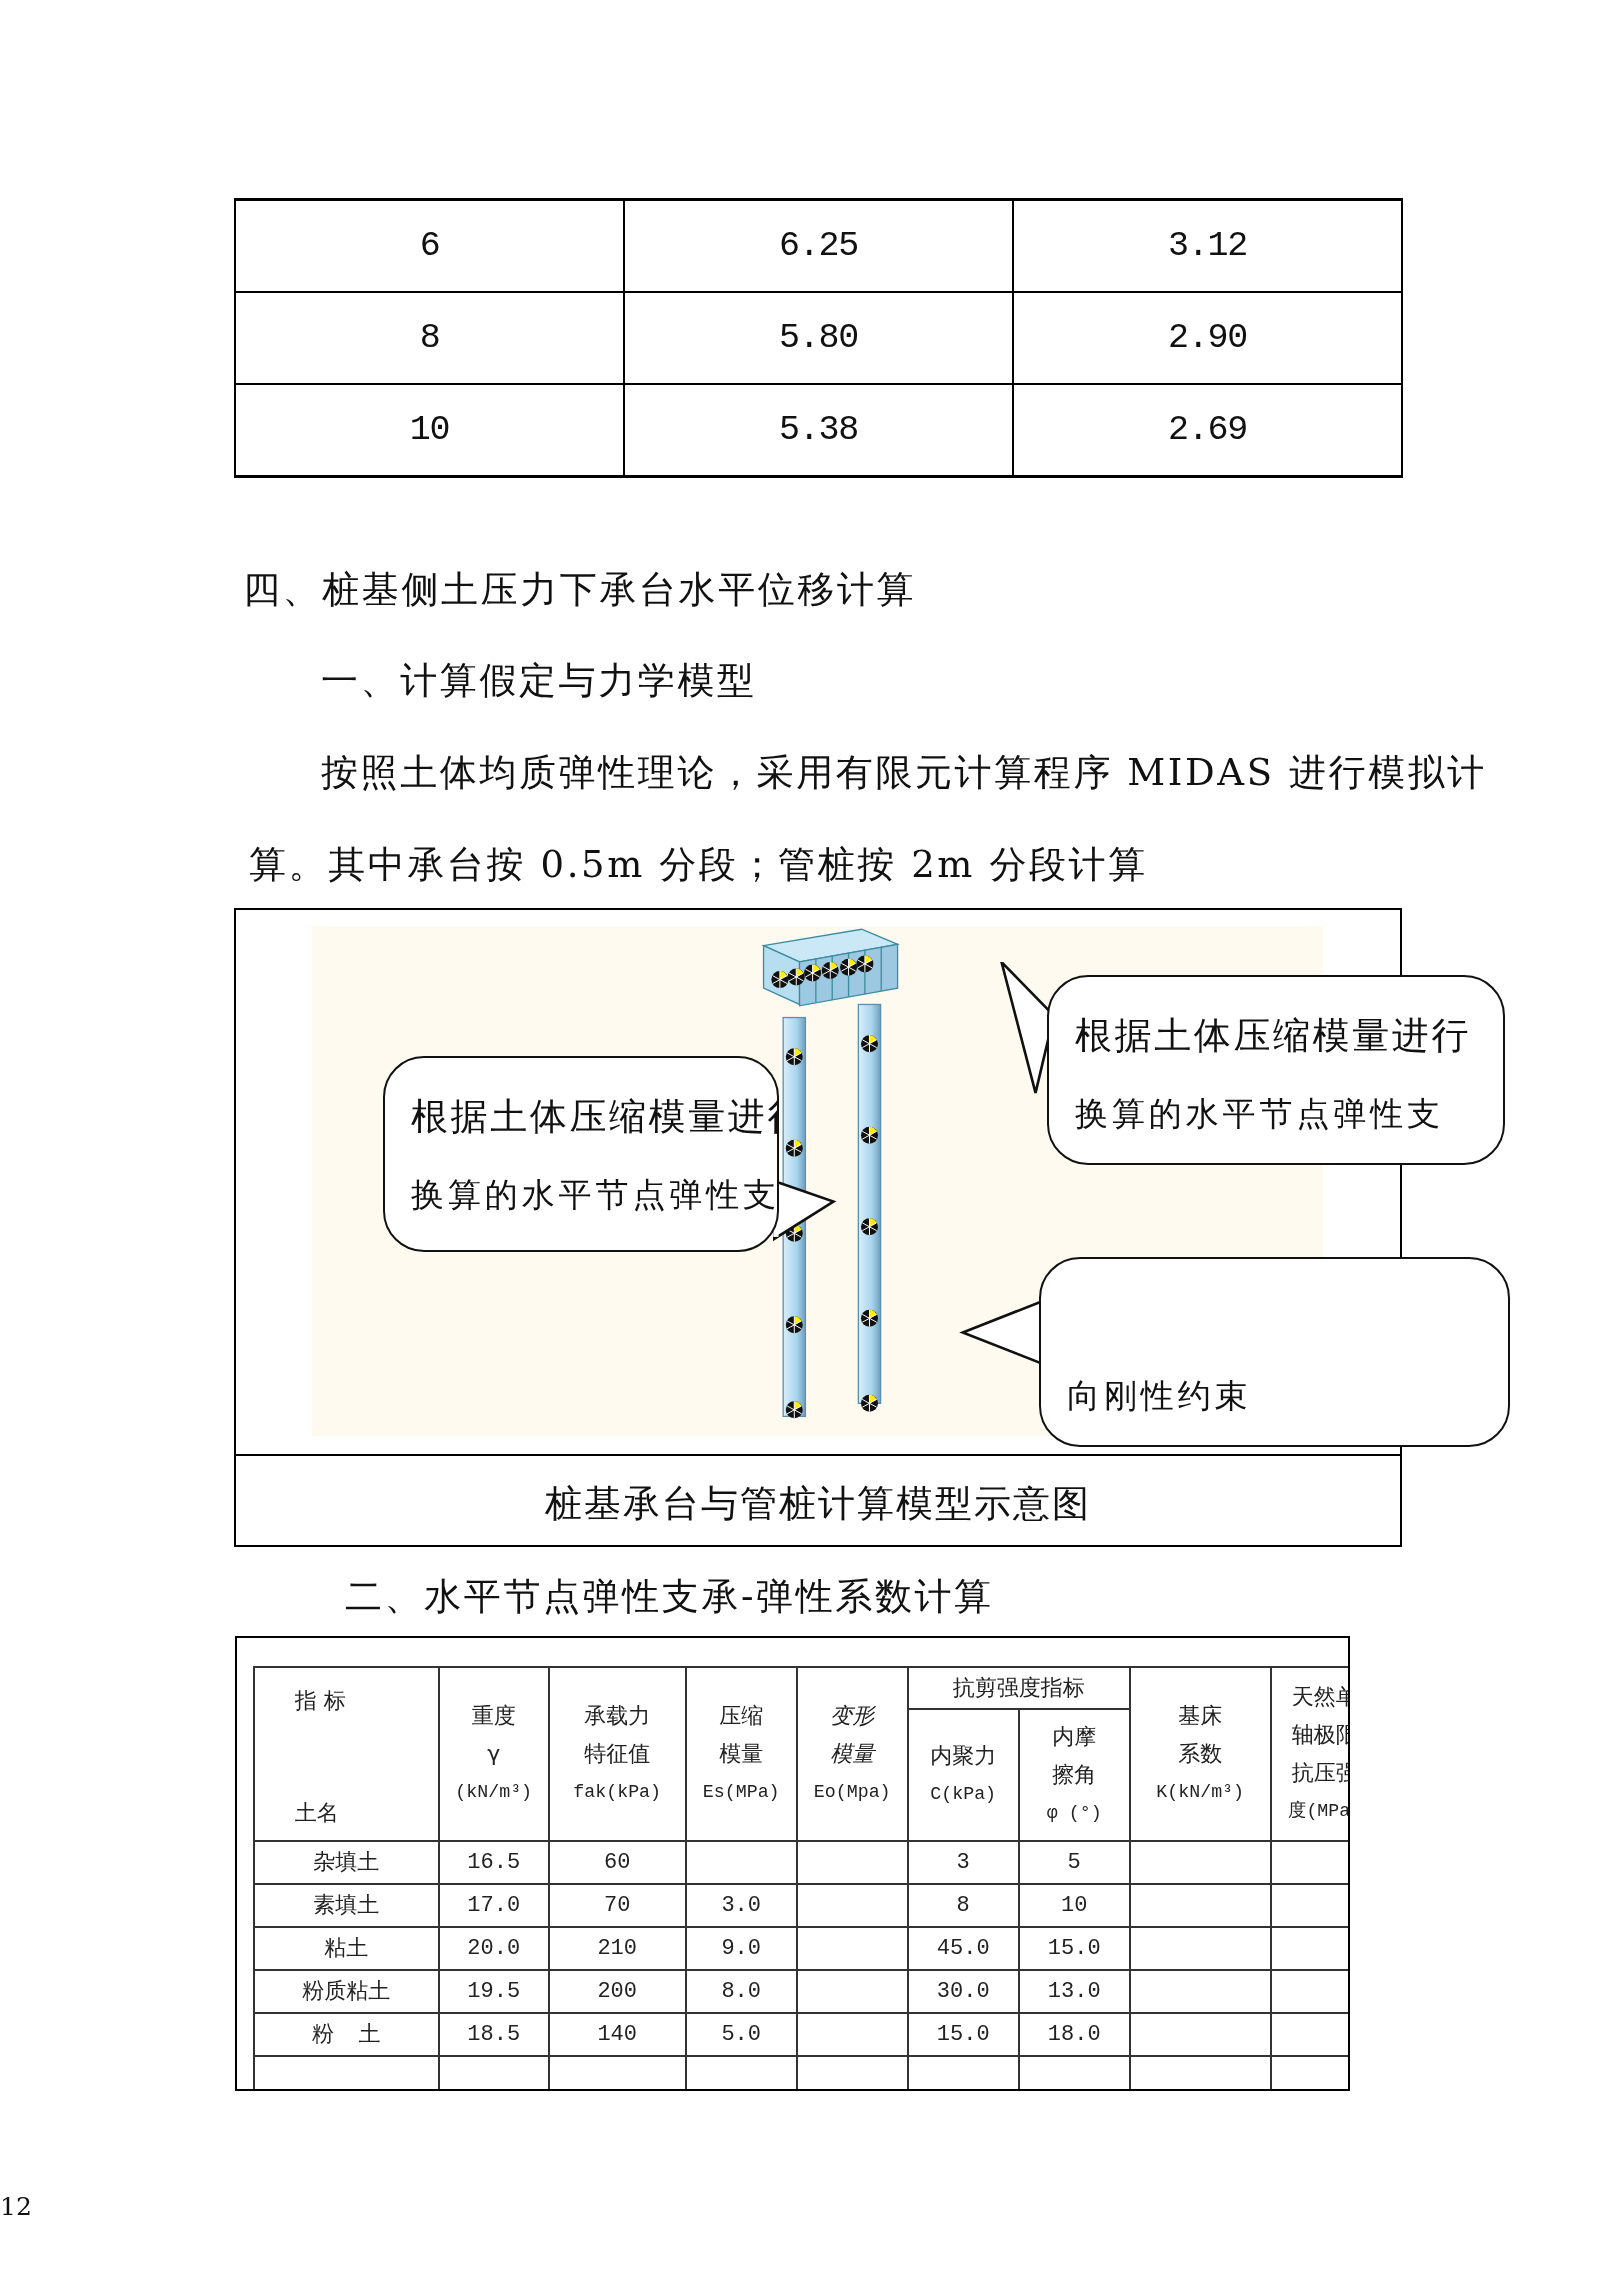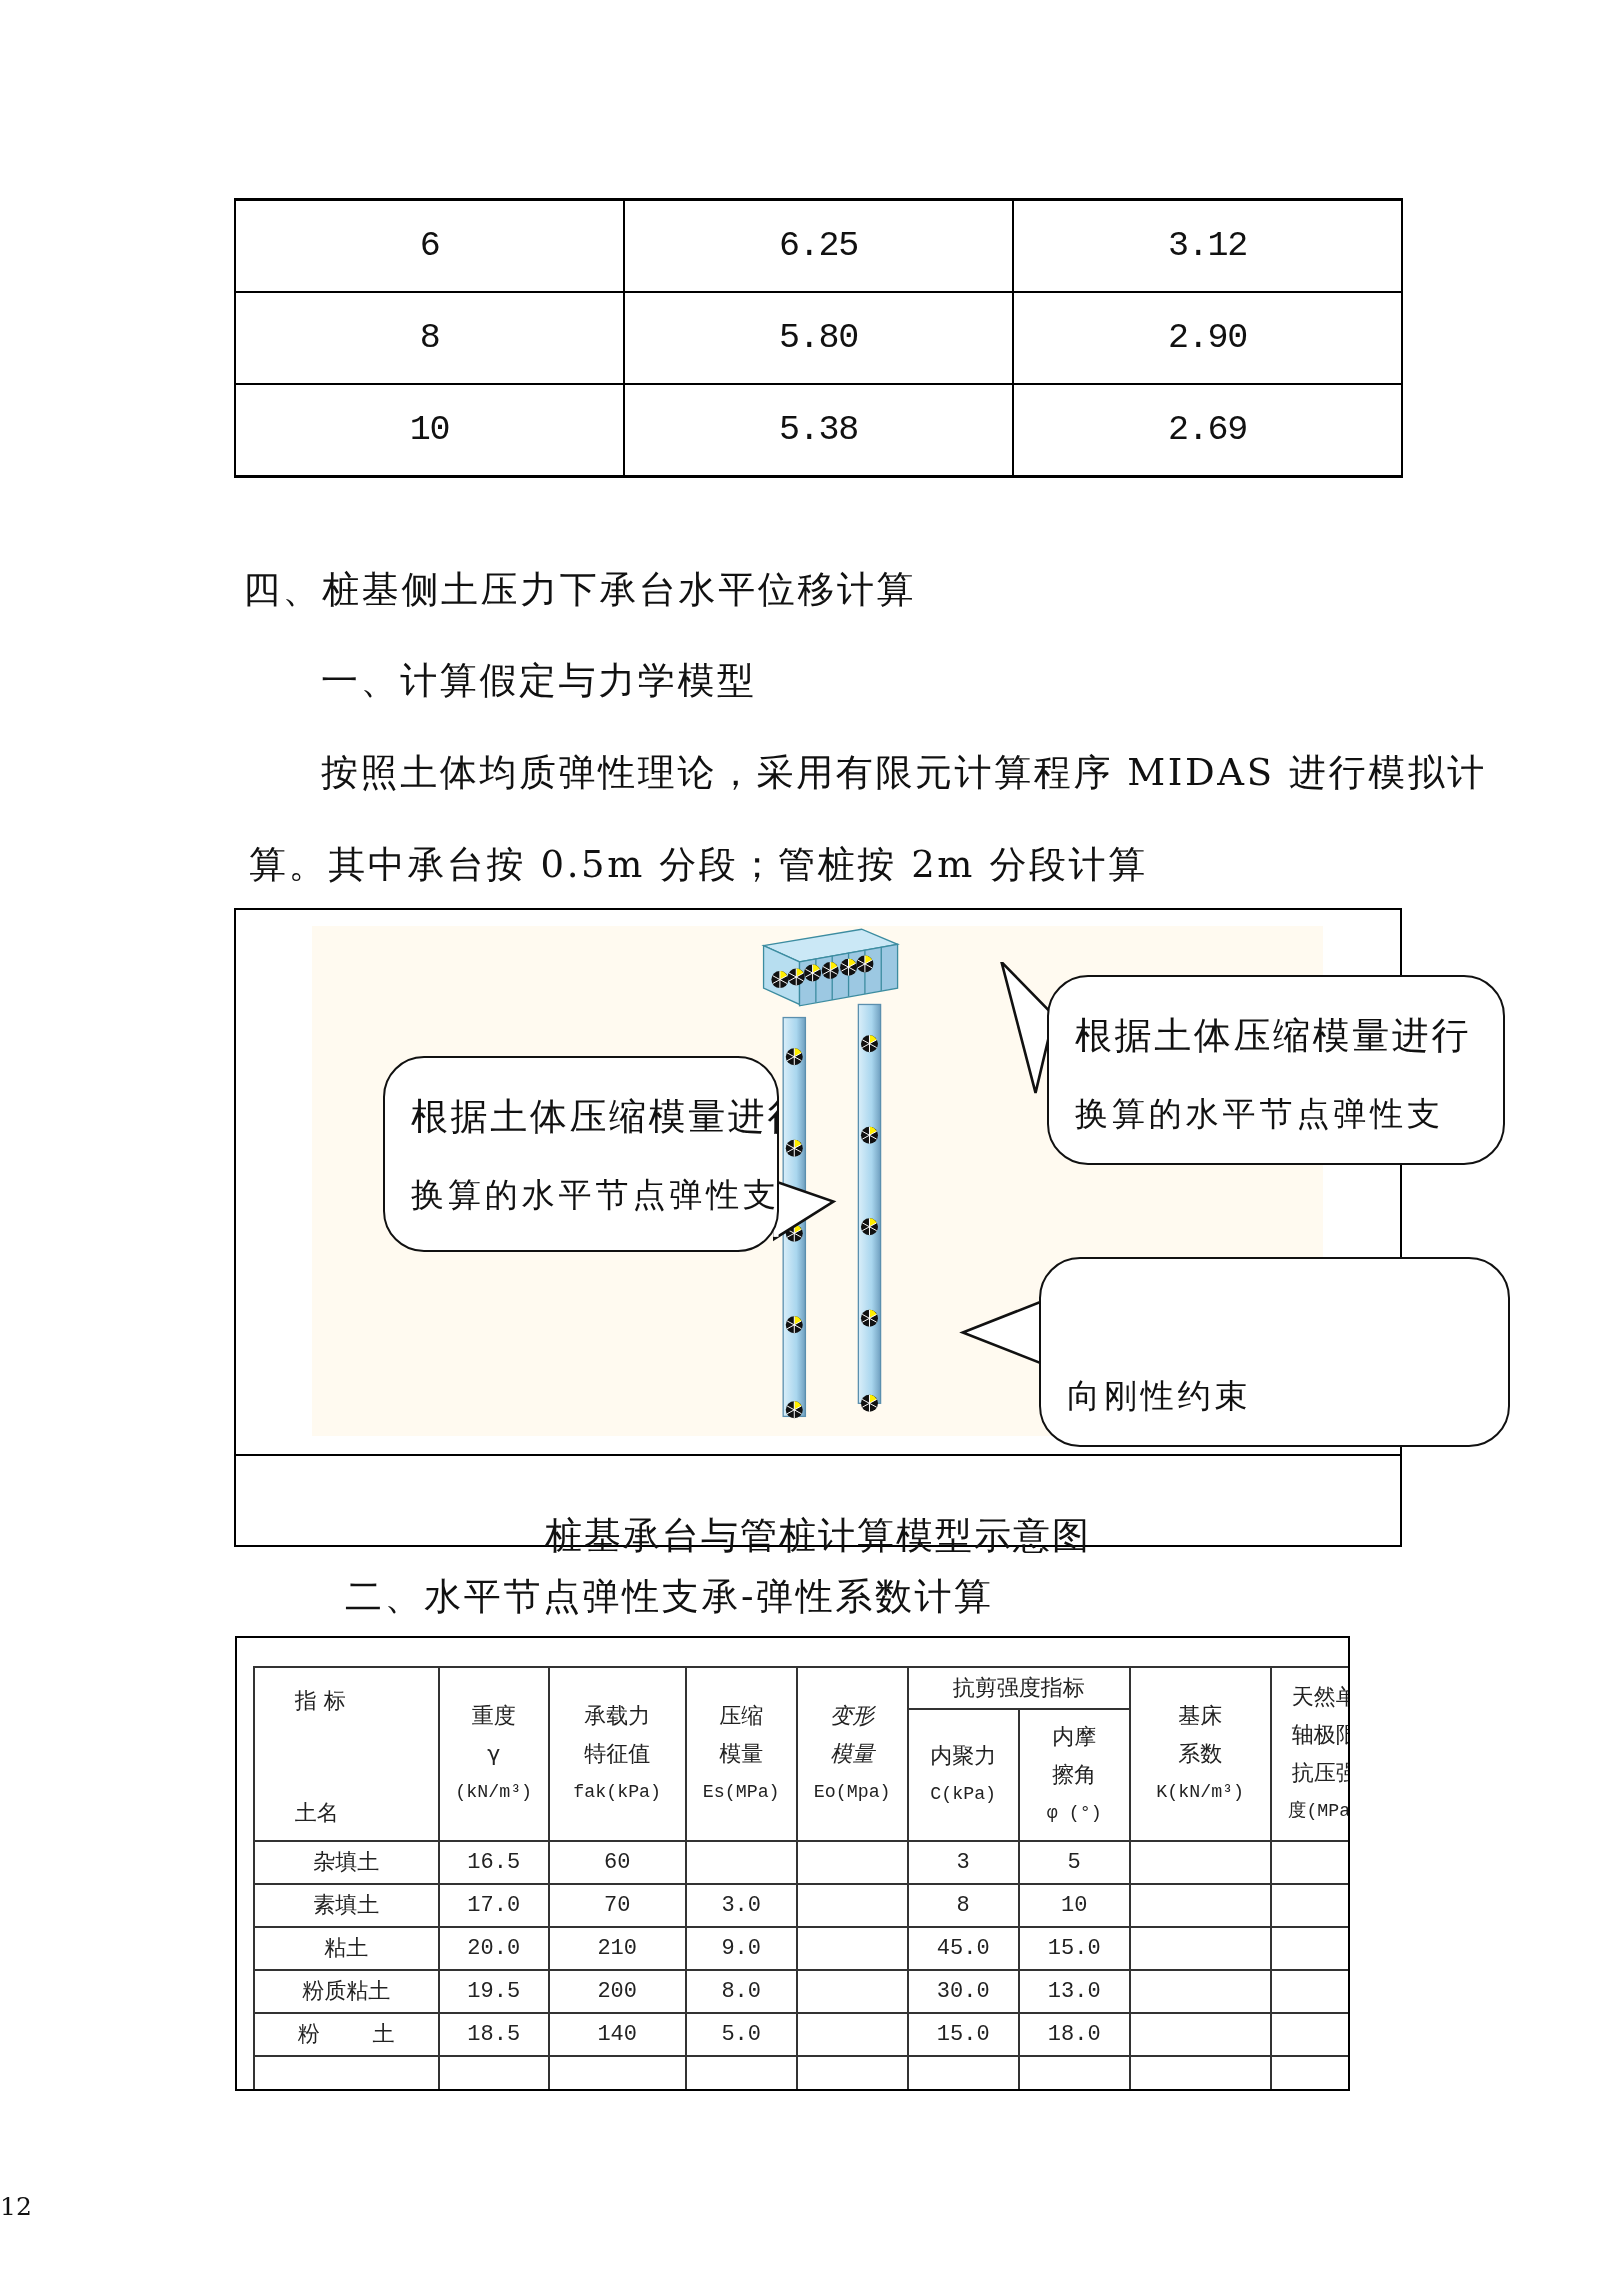--- a/index.html
+++ b/index.html
@@ -17,38 +17,38 @@
   .top-table tr:last-child td { border-bottom-width:3.3px; }
 
   .para { position:absolute; font-size:37px; line-height:46px; white-space:nowrap; letter-spacing:2.6px; }
 
   
   .fig-frame { position:absolute; left:234px; top:908px; width:1168px; height:639px;
                border:2px solid #000; box-sizing:border-box; }
   .fig-divider { position:absolute; left:0; right:0; top:544px; border-top:2px solid #000; }
   .fig-caption { position:absolute; left:0; right:0; top:546px; height:96px;
                  display:flex; align-items:center; justify-content:center;
-                 font-size:37px; letter-spacing:2px;margin-top:32px; }
+                 font-size:37px; letter-spacing:2px; }
   .fig-canvas { position:absolute; left:76px; top:16.4px; width:1011px; height:510px;
                 background:#fffaf0; }
 
   .callout { position:absolute; background:#fff; border:2.6px solid #111; border-radius:41px;
              box-sizing:border-box; overflow:hidden; }
   .callout .l1 { position:absolute; left:26px; font-size:37px; white-space:nowrap; letter-spacing:2.6px; }
   .callout .l2 { position:absolute; left:26px; font-size:33px; white-space:nowrap; letter-spacing:3.9px; }
 
   
   .soil-frame { position:absolute; left:235px; top:1636px; width:1115px; height:455px;
                 border:2.6px solid #000; box-sizing:border-box; overflow:hidden; }
   .soil-table { position:absolute; left:15.7px; top:27.5px; width:1126px; border-collapse:collapse;
                 table-layout:fixed; font-family:"DejaVu Sans","Liberation Sans",sans-serif; color:#222; }
   .soil-table th, .soil-table td { border:2px solid #333; text-align:center; font-weight:normal; }
   .soil-table th { font-size:22px; line-height:38px; }
   .soil-table td { font-size:22px; height:39px; font-family:"Liberation Mono","DejaVu Sans Mono",monospace; }
-  .soil-table td.name { font-family:Liberation Mono, monospace; }
+  .soil-table td.name { font-family:Liberation Sans, sans-serif; }
   .unit { font-family:"Liberation Mono","DejaVu Sans Mono",monospace; font-size:18.3px; display:block; }
   .hdr-corner { position:relative; height:170px; }
   .hdr-corner .top { position:absolute; left:39px; top:13px; }
   .hdr-corner .bot { position:absolute; left:39px; bottom:6.5px; }
 
   .page-num { position:absolute; left:0; right:0; top:2192px; text-align:left; font-size:25px; }
 </style>
 </head>
 <body>
 

